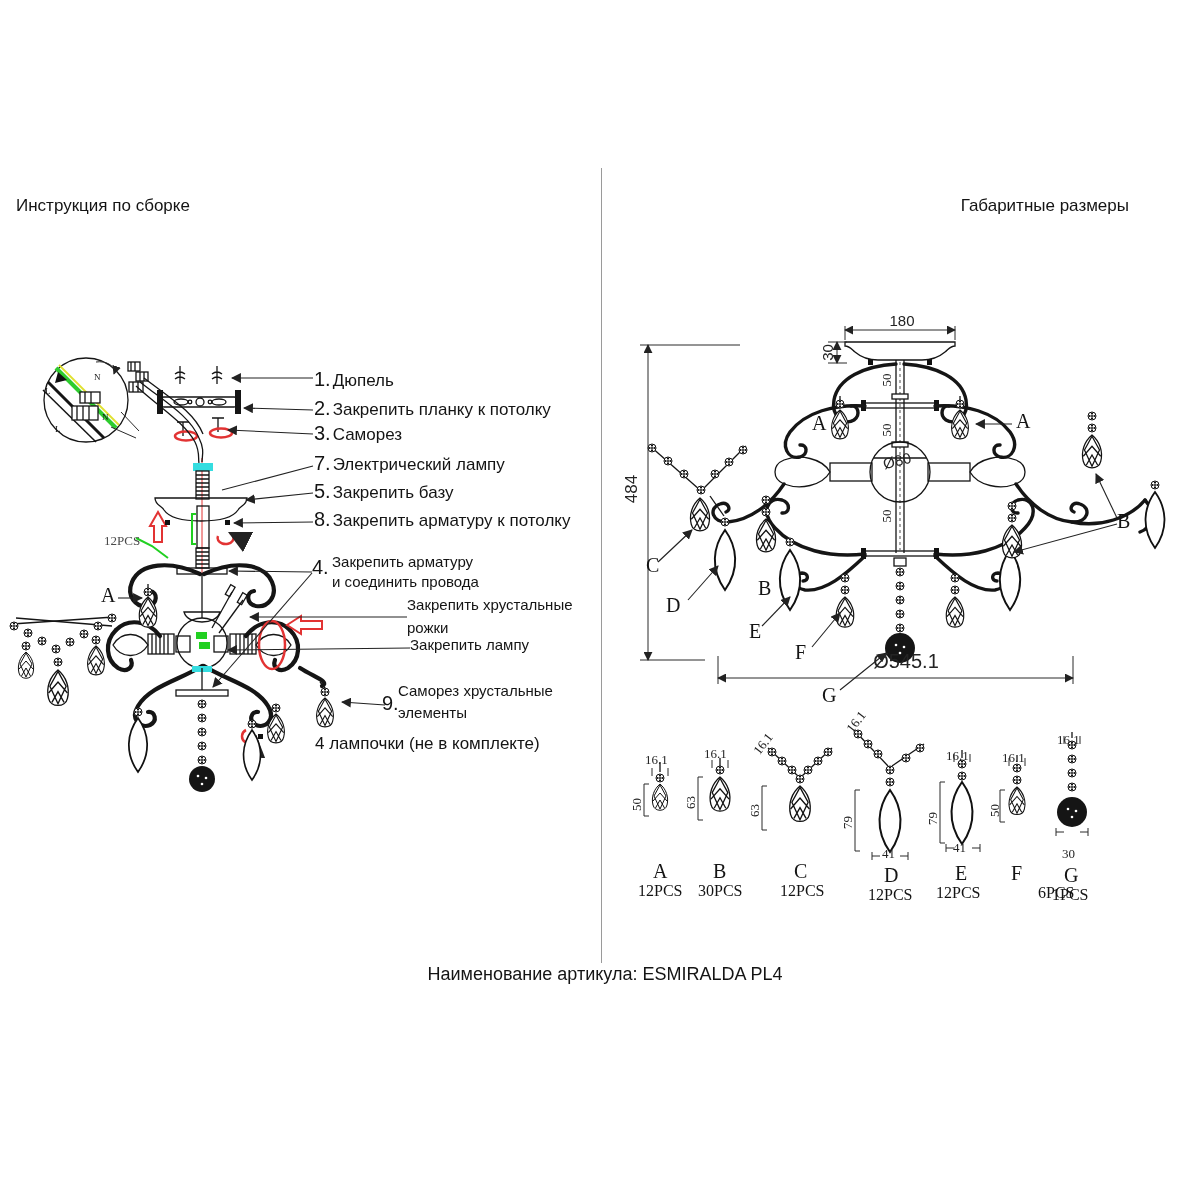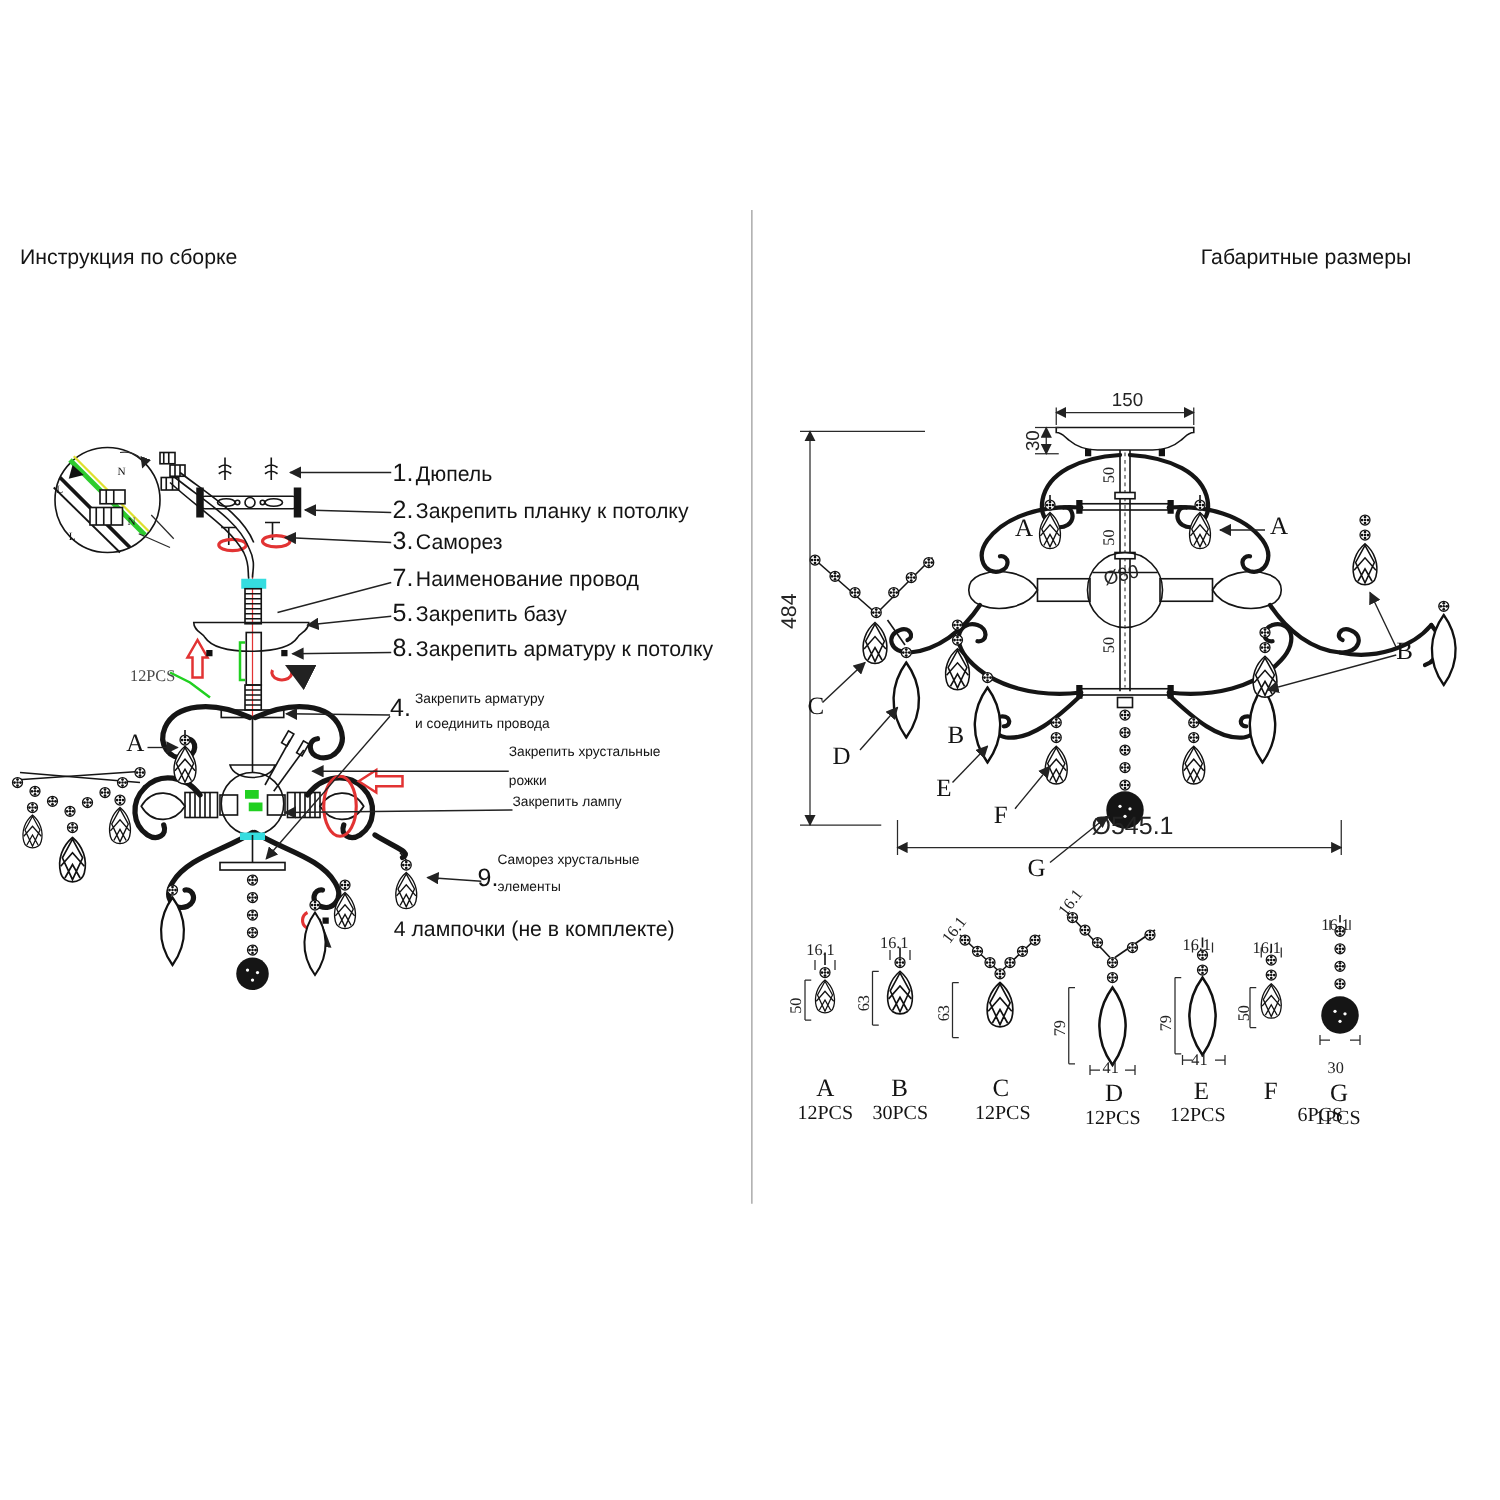--- a/index.html
+++ b/index.html
@@ -3,21 +3,21 @@
 <meta charset="utf-8">
 <style>
   html,body{margin:0;padding:0;background:#fff;}
   #canvas{position:relative;width:1200px;height:1200px;background:#ffffff;
           font-family:"Liberation Sans",sans-serif;color:#141414;overflow:hidden;}
   .title{position:absolute;font-size:17px;color:#141414;white-space:nowrap;}
   .divider{position:absolute;left:601px;top:168px;width:1px;height:795px;background:#9a9a9a;}
   .step{position:absolute;white-space:nowrap;display:flex;align-items:baseline;}
   .step .n{font-size:20px;letter-spacing:0;}
   .step .s{font-size:17px;margin-left:2px;}
-  .line2{position:absolute;font-size:11px;white-space:nowrap;}
+  .line2{position:absolute;font-size:15px;white-space:nowrap;}
   .note{position:absolute;font-size:17px;white-space:nowrap;}
   .pcs-note{position:absolute;font-family:"Liberation Serif",serif;font-size:13px;color:#4a4a4a;}
   .ltr{position:absolute;font-family:"Liberation Serif",serif;font-size:20px;color:#141414;}
   .cnt{position:absolute;font-family:"Liberation Serif",serif;font-size:16px;color:#141414;white-space:nowrap;}
   .dim{position:absolute;font-family:"Liberation Serif",serif;font-size:13px;color:#242424;white-space:nowrap;}
   .dims{position:absolute;font-size:15px;color:#242424;white-space:nowrap;}
   .rot{transform:rotate(-90deg);transform-origin:center;}
   .r45{transform:rotate(-52deg);transform-origin:center;}
   .wl{position:absolute;font-family:"Liberation Serif",serif;font-size:9px;color:#141414;}
   .footer{position:absolute;left:375px;top:964px;width:460px;text-align:center;font-size:18px;white-space:nowrap;}
@@ -251,21 +251,21 @@
   <div class="step" style="left:314px;top:397px">
       <span class="n">2.</span>
       <span class="s">Закрепить планку к потолку</span>
     </div>
   <div class="step" style="left:314px;top:422px">
       <span class="n">3.</span>
       <span class="s">Саморез</span>
     </div>
   <div class="step" style="left:314px;top:452px">
       <span class="n">7.</span>
-      <span class="s">Наименование провод</span>
+      <span class="s">Электрический лампу</span>
     </div>
   <div class="step" style="left:314px;top:480px">
       <span class="n">5.</span>
       <span class="s">Закрепить базу</span>
     </div>
   <div class="step" style="left:314px;top:508px">
       <span class="n">8.</span>
       <span class="s">Закрепить арматуру к потолку</span>
     </div>
   <div class="step" style="left:312px;top:556px">
@@ -520,21 +520,21 @@
       <use href="#bd2" transform="translate(472,445)"></use>
       <use href="#bd2" transform="translate(472,459)"></use>
       <use href="#bd2" transform="translate(472,473)"></use>
       <use href="#bd2" transform="translate(472,487)"></use>
       <use href="#bb2" transform="translate(472,512)"></use>
       <path d="M464,436 v8 M480,436 v8" class="tk"></path>
       <path d="M456,532 h8 M480,532 h8 M456,528 v8 M488,528 v8" class="tk"></path>
     </g>
   </svg>
 
-  <div class="dims" style="left:884px;top:312px;width:36px;text-align:center">150</div>
+  <div class="dims" style="left:884px;top:312px;width:36px;text-align:center">180</div>
   <div class="dims rot" style="left:814px;top:344px;width:26px;text-align:center">30</div>
   <div class="dims rot" style="left:612px;top:479px;width:40px;text-align:center;font-size:17px">484</div>
   <div class="dims" style="left:874px;top:452px;width:46px;text-align:center;transform:rotate(-14deg)">Ø80</div>
   <div class="dim rot" style="left:876px;top:372px;width:22px;text-align:center">50</div>
   <div class="dim rot" style="left:876px;top:422px;width:22px;text-align:center">50</div>
   <div class="dim rot" style="left:876px;top:508px;width:22px;text-align:center">50</div>
   <div class="dims" style="left:856px;top:650px;width:100px;text-align:center;font-size:20px">Ø545.1</div>
 
   <div class="ltr" style="left:812px;top:412px">A</div>
   <div class="ltr" style="left:1016px;top:410px">A</div>
@@ -576,14 +576,15 @@
   <div class="dim" style="left:1002px;top:750px">16.1</div>
   <div class="dim rot" style="left:984px;top:798px;width:22px">50</div>
   <div class="ltr" style="left:1011px;top:862px">F</div>
   <div class="cnt" style="left:1038px;top:884px">6PCS</div>
 
   <div class="dim" style="left:1057px;top:732px">16.1</div>
   <div class="dim" style="left:1062px;top:846px">30</div>
   <div class="ltr" style="left:1064px;top:864px">G</div>
   <div class="cnt" style="left:1052px;top:886px">1PCS</div>
 
+  <div class="footer">Наименование артикула: ESMIRALDA PL4</div>
 
 </div>
 
 </body></html>

